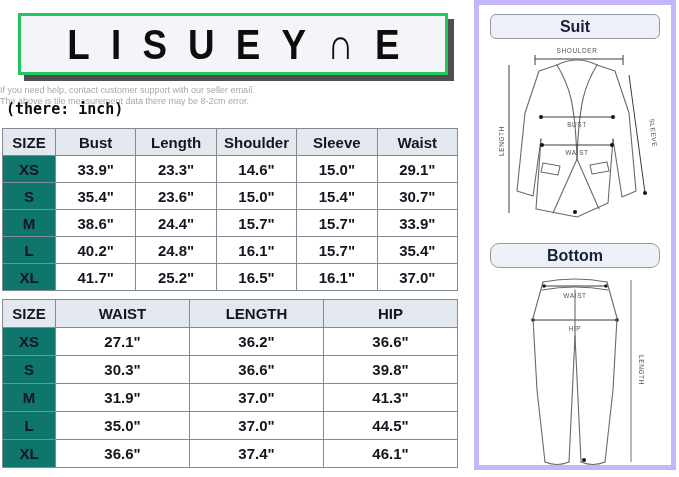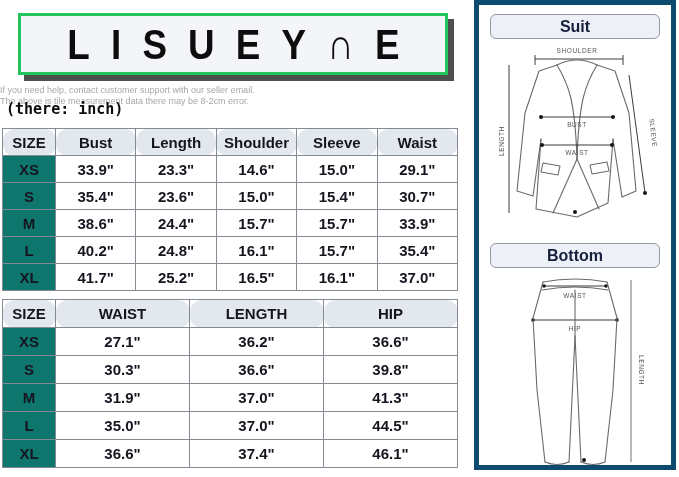--- a/index.html
+++ b/index.html
@@ -34,37 +34,37 @@
     position:absolute;left:2px;width:456px;
     border-collapse:collapse;table-layout:fixed;
   }
   #suit-table{top:128px;}
   #bottom-table{top:299px;}
   .sizes th,.sizes td{
     border:1px solid #848a94;text-align:center;vertical-align:middle;
     font-weight:700;color:#15151f;padding:0;font-size:15px;
   }
   .sizes th:first-child{width:52px;}
-  .sizes thead th{background:#e3e8ef;border-radius:12px;}
+  .sizes thead th{background:#e3e8ef;}
   .sizes tbody th{background:#0f766e;}
   .sizes tbody td{background:#ffffff;}
   #suit-table tr{height:27px;}
   #bottom-table tr{height:28px;}
   
   .panel{
     position:absolute;left:474px;top:0;width:202px;height:470px;
-    box-sizing:border-box;border:5px solid #0c4a6e;background:#ffffff;
+    box-sizing:border-box;border:5px solid #c4b5fd;background:#ffffff;
   }
   .pill{
     margin:9px auto 0;width:170px;height:25px;box-sizing:border-box;
     border:1.5px solid #959aa4;border-radius:6px;background:#edf0f6;
     display:flex;align-items:center;justify-content:center;
     font-weight:700;font-size:16px;color:#16203c;
   }
-  .pill.second{margin-top:6px;}
+  .pill.second{margin-top:6px;border-radius:9px;}
   svg.diagram{display:block;margin:2px auto 0;}
   .m-label{font-size:6.5px;fill:#555555;letter-spacing:0.6px;font-family:"Liberation Sans",sans-serif;}
   .garment{fill:none;stroke:#6a6a6a;stroke-width:1.1;stroke-linejoin:round;stroke-linecap:round;}
   .measure{stroke:#3a3a3a;stroke-width:1;}
   .measure-gray{stroke:#9a9a9a;stroke-width:1.4;}
   .dot{fill:#141414;}
 </style>
 </head>
 <body>
 

